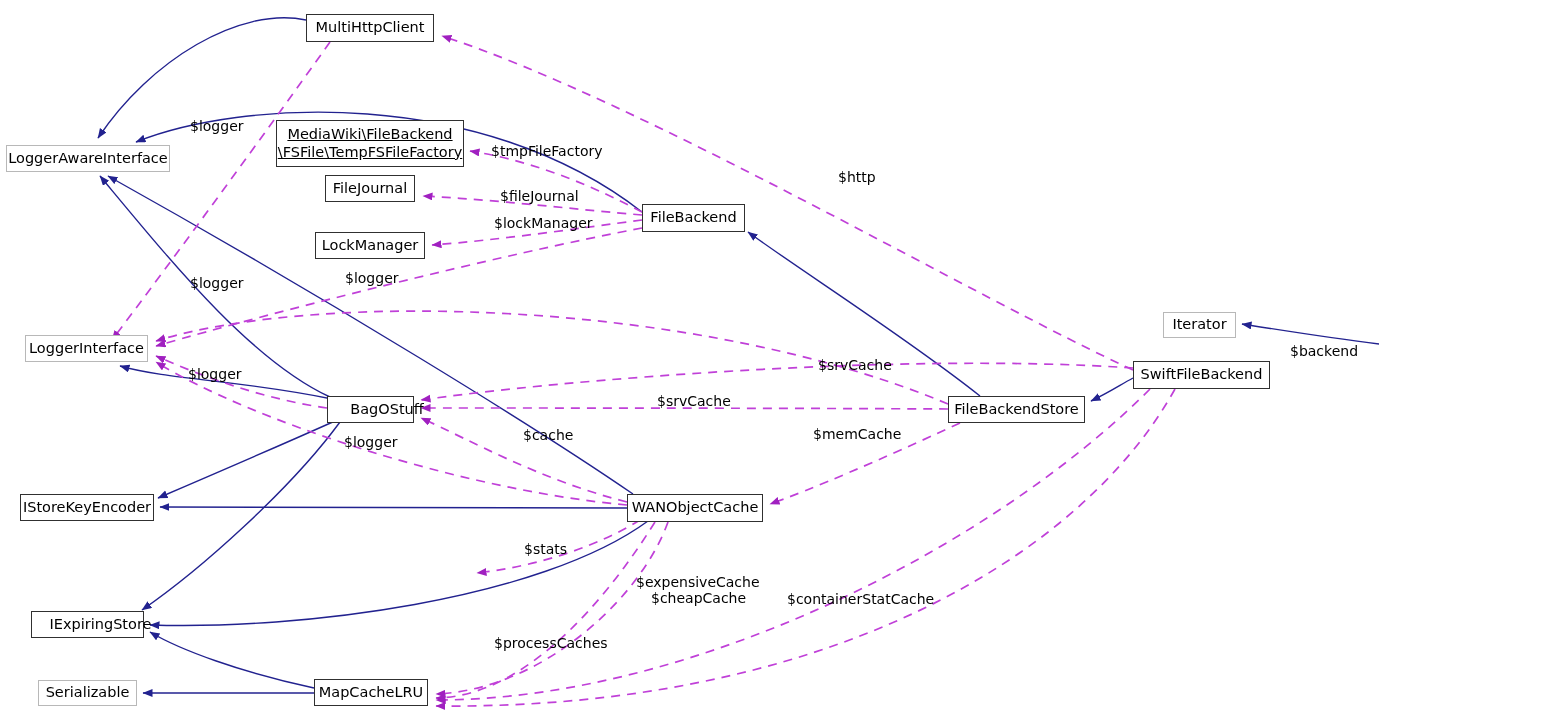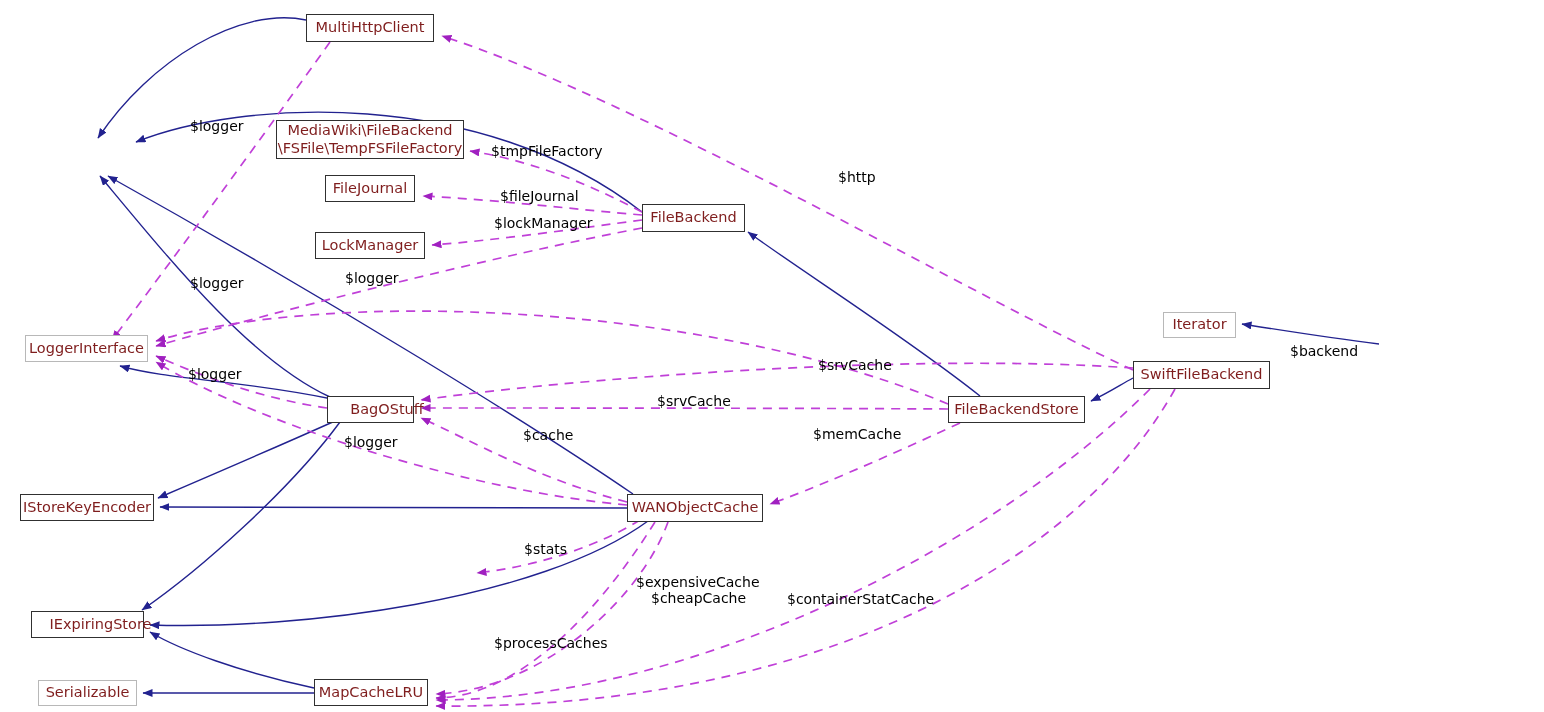--- a/index.html
+++ b/index.html
@@ -22,21 +22,21 @@
     height: 712px;
   }
   .node {
     position: absolute;
     box-sizing: border-box;
     display: flex;
     align-items: center;
     justify-content: center;
     text-align: center;
     font-size: 14.5px;
-    color: #7f1d1d;
+    color: #000000;
     line-height: 1.18;
     white-space: pre;
     background: #ffffff;
     border: 1px solid #404040;
     z-index: 5;
   }
   .node.thick {
     border-width: 1.6px;
     border-color: #303030;
   }
@@ -106,21 +106,22 @@
       <path d="M960,423 C880,460 810,490 770,504"></path>
       <path d="M1150,389 C1000,540 700,700 436,700"></path>
       <path d="M1175,389 C1080,560 820,710 436,706"></path>
       <path d="M640,520 C600,545 540,566 477,573"></path>
       <path d="M668,522 C640,600 540,690 436,694"></path>
       <path d="M655,522 C600,610 520,697 436,698"></path>
     </g>
   </svg>
 
 <div class="node thick" style="left: 306px; top: 14px; width: 128px; height: 28px;">MultiHttpClient</div>
-    <div class="node thick" style="left: 276px; top: 120px; width: 188px; height: 39px;">MediaWiki\FileBackend
+    <div class="node thin" style="left: 6px; top: 145px; width: 164px; height: 27px;">LoggerAwareInterface</div>
+    <div class="node thick" style="left: 276px; top: 120px; width: 188px; height: 47px; text-decoration: underline;">MediaWiki\FileBackend
 \FSFile\TempFSFileFactory</div>
     <div class="node thick" style="left: 325px; top: 175px; width: 90px; height: 27px;">FileJournal</div>
     <div class="node thick" style="left: 315px; top: 232px; width: 110px; height: 27px;">LockManager</div>
     <div class="node thick" style="left: 642px; top: 204px; width: 103px; height: 28px;">FileBackend</div>
     <div class="node thin" style="left: 1163px; top: 312px; width: 73px; height: 26px;">Iterator</div>
     <div class="node thick" style="left: 1133px; top: 361px; width: 137px; height: 28px;">SwiftFileBackend</div>
     <div class="node thin" style="left: 25px; top: 335px; width: 123px; height: 27px;">LoggerInterface</div>
     <div class="node thick" style="left: 327px; top: 396px; width: 87px; height: 27px; padding-left: 33px;">BagOStuff</div>
     <div class="node thick" style="left: 948px; top: 396px; width: 137px; height: 27px;">FileBackendStore</div>
     <div class="node thick" style="left: 20px; top: 494px; width: 134px; height: 27px;">IStoreKeyEncoder</div>

